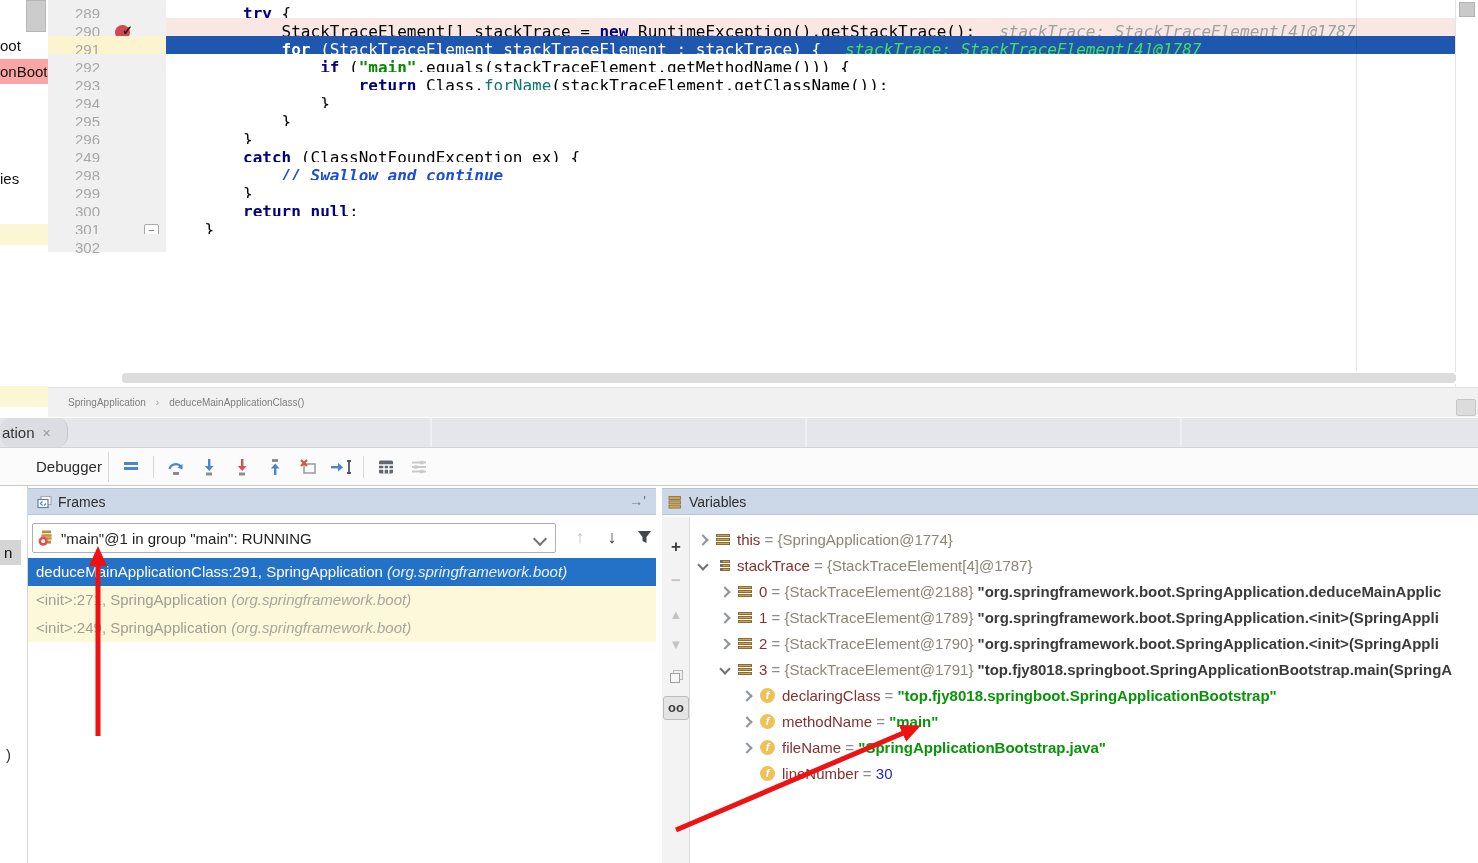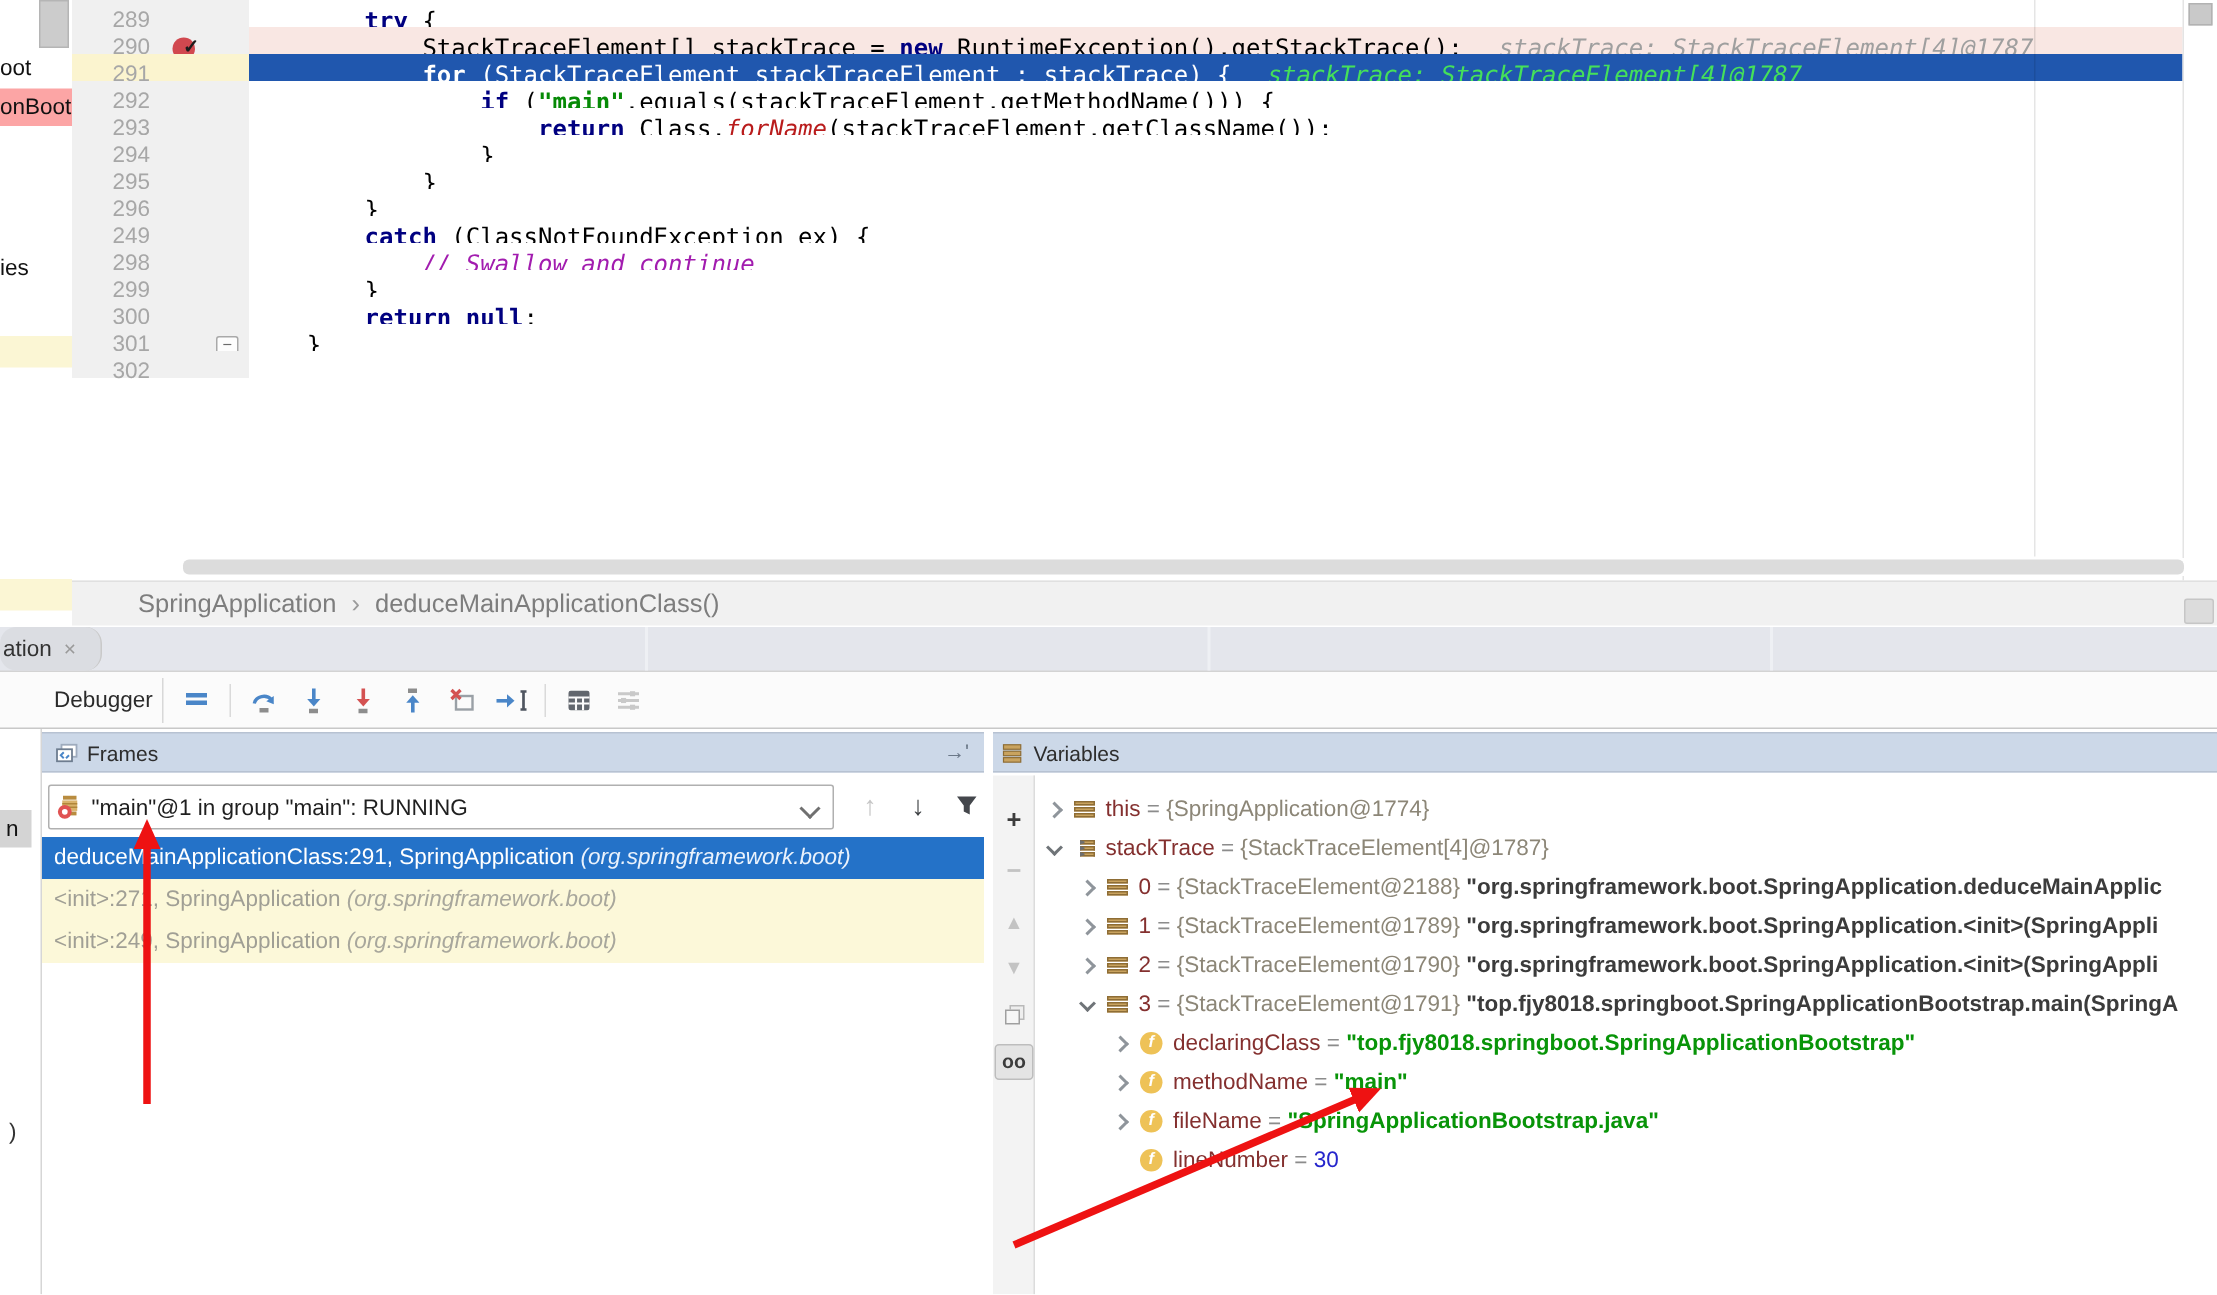--- a/index.html
+++ b/index.html
@@ -11,42 +11,42 @@
   .code-line{display:flex;height:18px;line-height:28.8px;}
   .ln-num{width:52px;flex:none;text-align:right;padding-right:10px;background:#f0f0f0;
           color:#a7a7a7;font-size:15px;}
   .ln-ico{width:30px;flex:none;background:#f0f0f0;position:relative;}
   .ln-fold{width:26px;flex:none;background:#f0f0f0;position:relative;}
   .ln-code{flex:1;white-space:pre;overflow:hidden;font-family:"DejaVu Sans Mono",monospace;
            font-size:16px;color:#000;}
   .tok-kw{color:#000080;font-weight:bold;}
   .tok-pl{color:#000;}
   .tok-str{color:#068a06;font-weight:bold;}
-  .tok-cmt{color:#a21caf;font-style:italic;}
-  .tok-sm{color:#b91c1c;font-style:italic;}
+  .tok-cmt{color:#1d4ed8;font-style:italic;font-weight:bold;}
+  .tok-sm{color:#0f766e;}
   .ln-hint{font-style:italic;margin-left:24px;}
   .ln-hint.grey{color:#9f9f9f !important;}
   .ln-hint.green{color:#45e05a !important;}
   .code-line.breakpoint .ln-code{background:#f9e7e3;}
   .code-line.execution .ln-code{background:#2057ae;}
   .code-line.execution .ln-code span{color:#fff;}
   .code-line.execution .ln-num,.code-line.execution .ln-ico,.code-line.execution .ln-fold{background:#fbf4cf;}
   .bp-dot{position:absolute;left:5px;top:7px;width:15px;height:15px;border-radius:50%;background:#d1484f;}
   .bp-check{position:absolute;left:12px;top:-1px;font-size:13px;font-weight:bold;color:#1c1c1c;}
   .fold-box{position:absolute;left:4px;top:8px;width:13px;height:13px;border:1px solid #a9a9a9;
             border-radius:2px;background:#fdfdfd;color:#6b6b6b;font-size:11px;line-height:11px;
             text-align:center;}
   .margin-guide{position:absolute;left:1356px;top:0;width:1px;height:371px;background:rgba(0,0,0,.10);z-index:3;}
   .editor-vscroll{position:absolute;right:0;top:0;width:22px;height:387px;background:#fff;border-left:1px solid #e4e4e4;}
   .editor-vscroll .thumb{position:absolute;left:3px;right:3px;top:2px;height:13px;background:#c9c9c9;border:1px solid #b2b2b2;}
   .editor-hscroll{position:absolute;left:122px;right:22px;top:372px;height:12px;background:#fff;z-index:4;}
   .editor-hscroll .thumb{position:absolute;left:0;right:0;top:1px;height:10px;background:#dcdcdc;border-radius:4px;}
   .breadcrumbs{position:absolute;left:0;right:0;top:387px;height:30px;background:#f1f1f1;
-               border-top:1px solid #e0e0e0;font-size:17px;line-height:30px;color:#7d7d7d;
-               padding-left:92px;box-sizing:border-box;z-index:4;}
+               border-top:1px solid #e0e0e0;font-size:10px;line-height:30px;color:#7d7d7d;
+               padding-left:68px;box-sizing:border-box;z-index:4;}
   .bc-sep{margin:0 10px;color:#9a9a9a;}
   .bc-corner{position:absolute;right:2px;top:399px;width:18px;height:15px;background:#dcdcdc;
              border:1px solid #c6c6c6;border-radius:2px;z-index:5;}
   
   .proj{position:absolute;left:0;top:0;width:48px;height:418px;background:#fff;z-index:5;}
   .proj-scroll{position:absolute;left:26px;top:0;width:18px;height:30px;background:#cccccc;border:1px solid #b5b5b5;}
   .proj-item{position:absolute;left:0;width:48px;height:25px;line-height:25px;font-size:15px;color:#111;}
   .proj-item.selected{background:#fca5a5;}
   .proj-band{position:absolute;left:0;width:48px;height:21px;background:#fbf6d4;}
   

